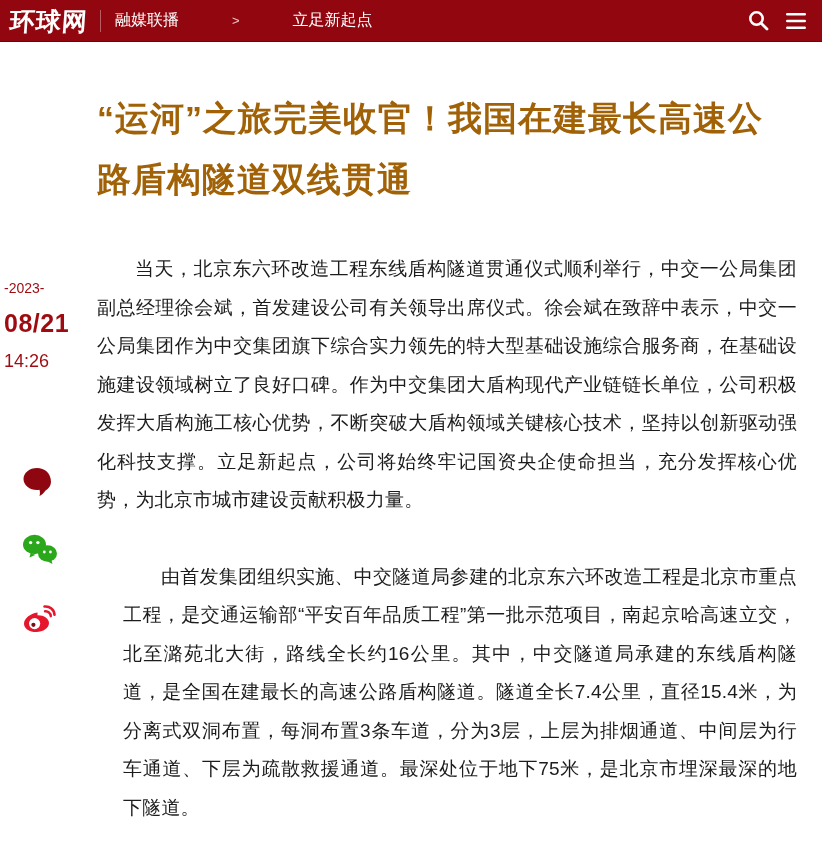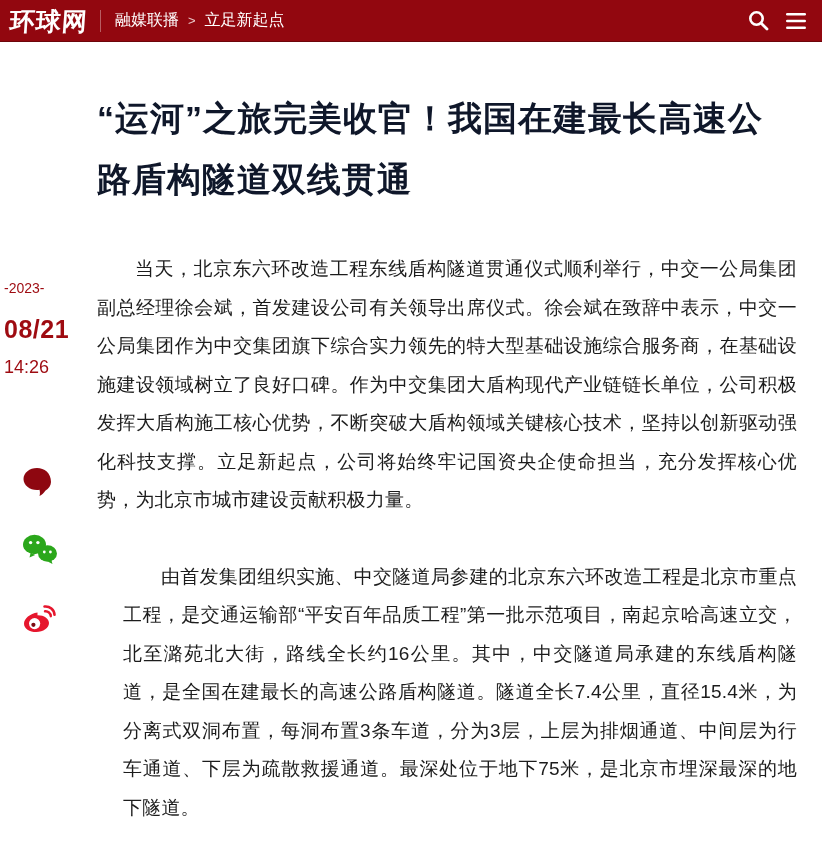--- a/index.html
+++ b/index.html
@@ -16,44 +16,44 @@
   }
   .logo{
     color:#fff;font-weight:900;font-size:25px;line-height:42px;
     margin-left:10px;letter-spacing:1px;transform:skewX(-4deg);
     cursor:pointer;white-space:nowrap;
   }
   .logo-divider{
     width:1px;height:22px;background:rgba(255,255,255,.35);
     margin:0 14px 0 12px;flex:none;
   }
-  .crumb{display:flex;align-items:center;color:#fff;font-size:16px;}
+  .crumb{display:flex;align-items:center;color:#fff;font-size:16px;gap:44px;}
   .crumb a{color:#fff;text-decoration:none;cursor:pointer;}
   .crumb-sep{color:#eccaca;font-size:13px;margin:0 9px;line-height:16px;}
   .header-icons{margin-left:auto;display:flex;align-items:center;gap:15px;margin-right:15px;}
   .hicon{display:block;cursor:pointer;}
   
   .date-rail{
     position:absolute;left:4px;top:279px;width:82px;text-align:left;
     color:#9E0B11;
   }
   .date-year{font-size:14px;line-height:18px;}
-  .date-day{font-size:25px;font-weight:bold;line-height:30px;margin-top:17px;letter-spacing:.5px;}
+  .date-day{font-size:25px;font-weight:bold;line-height:30px;margin-top:11px;letter-spacing:.5px;}
   .date-time{font-size:18px;line-height:20px;margin-top:13px;}
   
   .share-rail{
     position:absolute;left:21px;top:466px;width:40px;
     display:flex;flex-direction:column;gap:35px;align-items:flex-start;
   }
   .share-rail svg{display:block;cursor:pointer;}
   
   .article{position:absolute;left:97px;top:42px;width:700px;}
   .article h1{
     margin:46px 0 0 0;font-size:34px;line-height:61px;font-weight:600;
-    color:#0f172a;letter-spacing:1px;
+    color:#a16207;letter-spacing:1px;
   }
   .source{margin-top:22px;font-size:14px;color:#9c9c9c;line-height:18px;}
   .body-copy{margin-top:40px;}
   .body-copy p{
     margin:0;font-size:19px;line-height:38.5px;color:#1c1c1c;
     text-align:justify;text-indent:2em;letter-spacing:.2px;
   }
   .body-copy p + p{margin-top:38px;margin-left:26px;}
 </style>
 </head>

